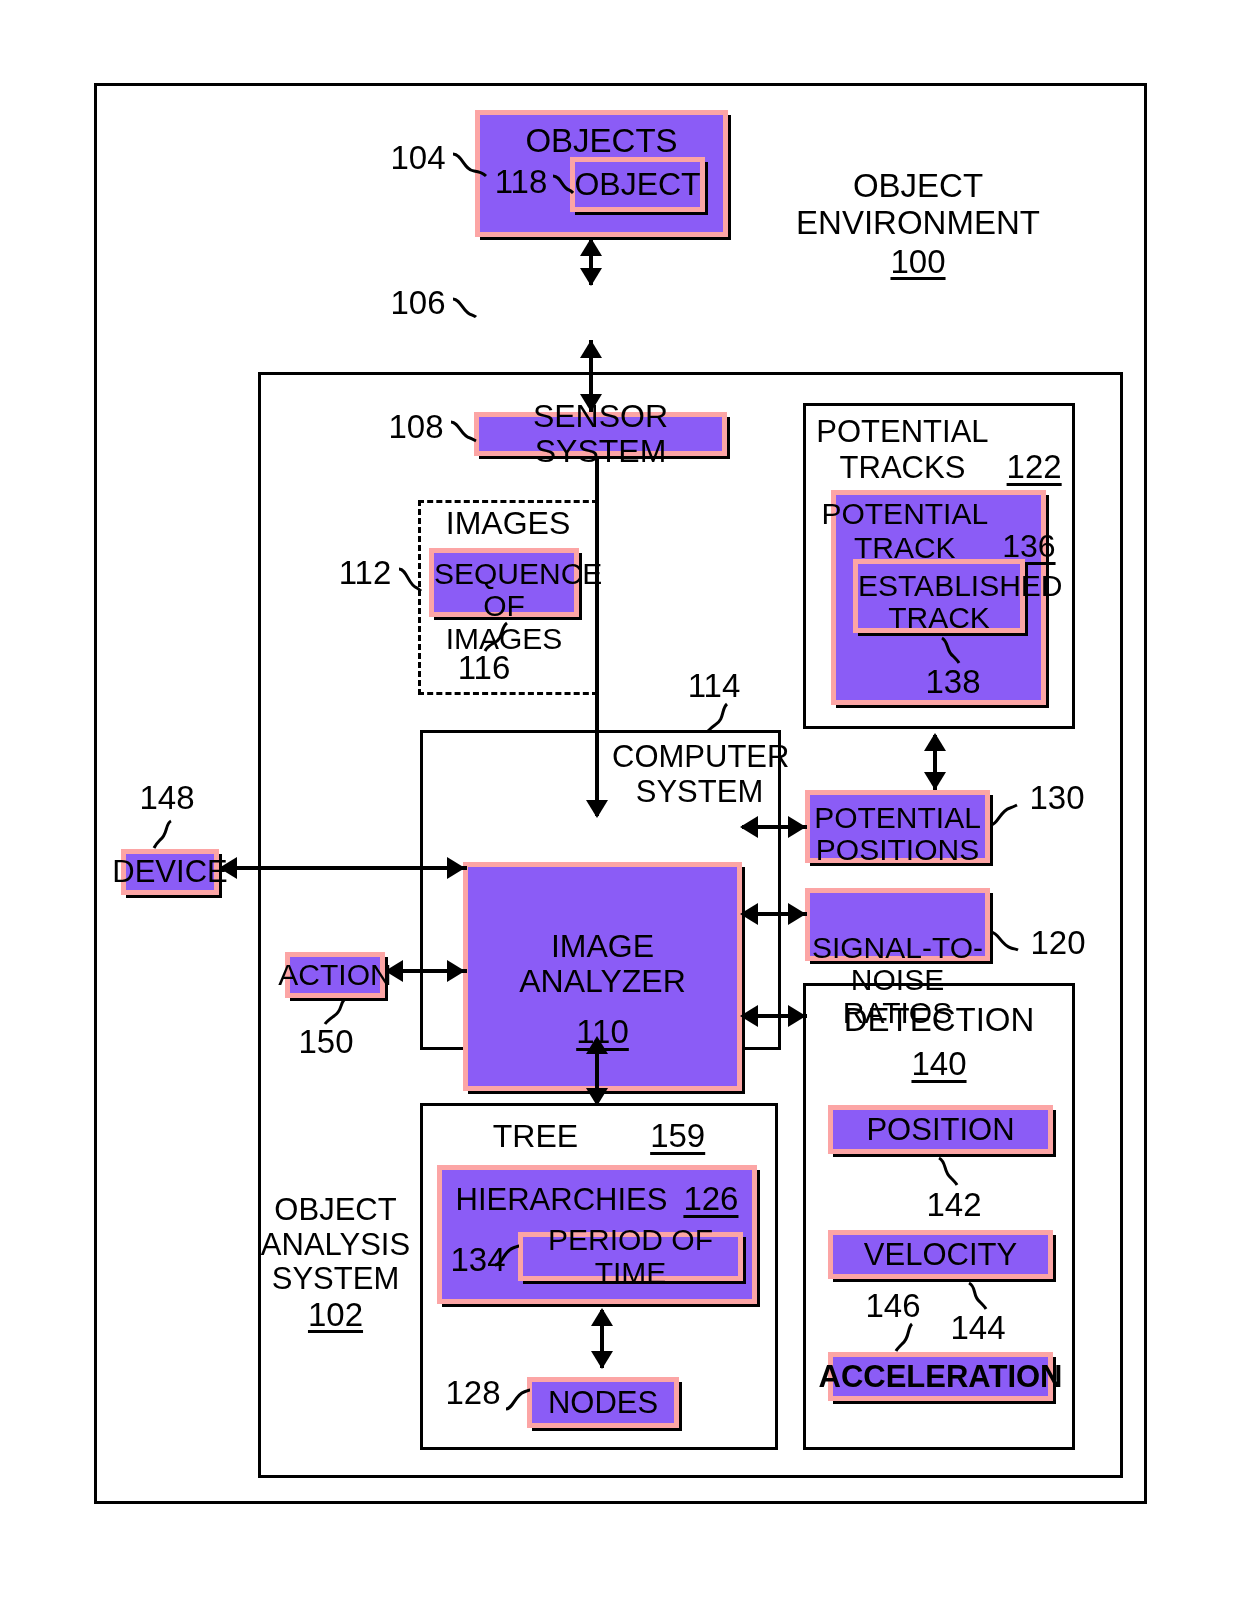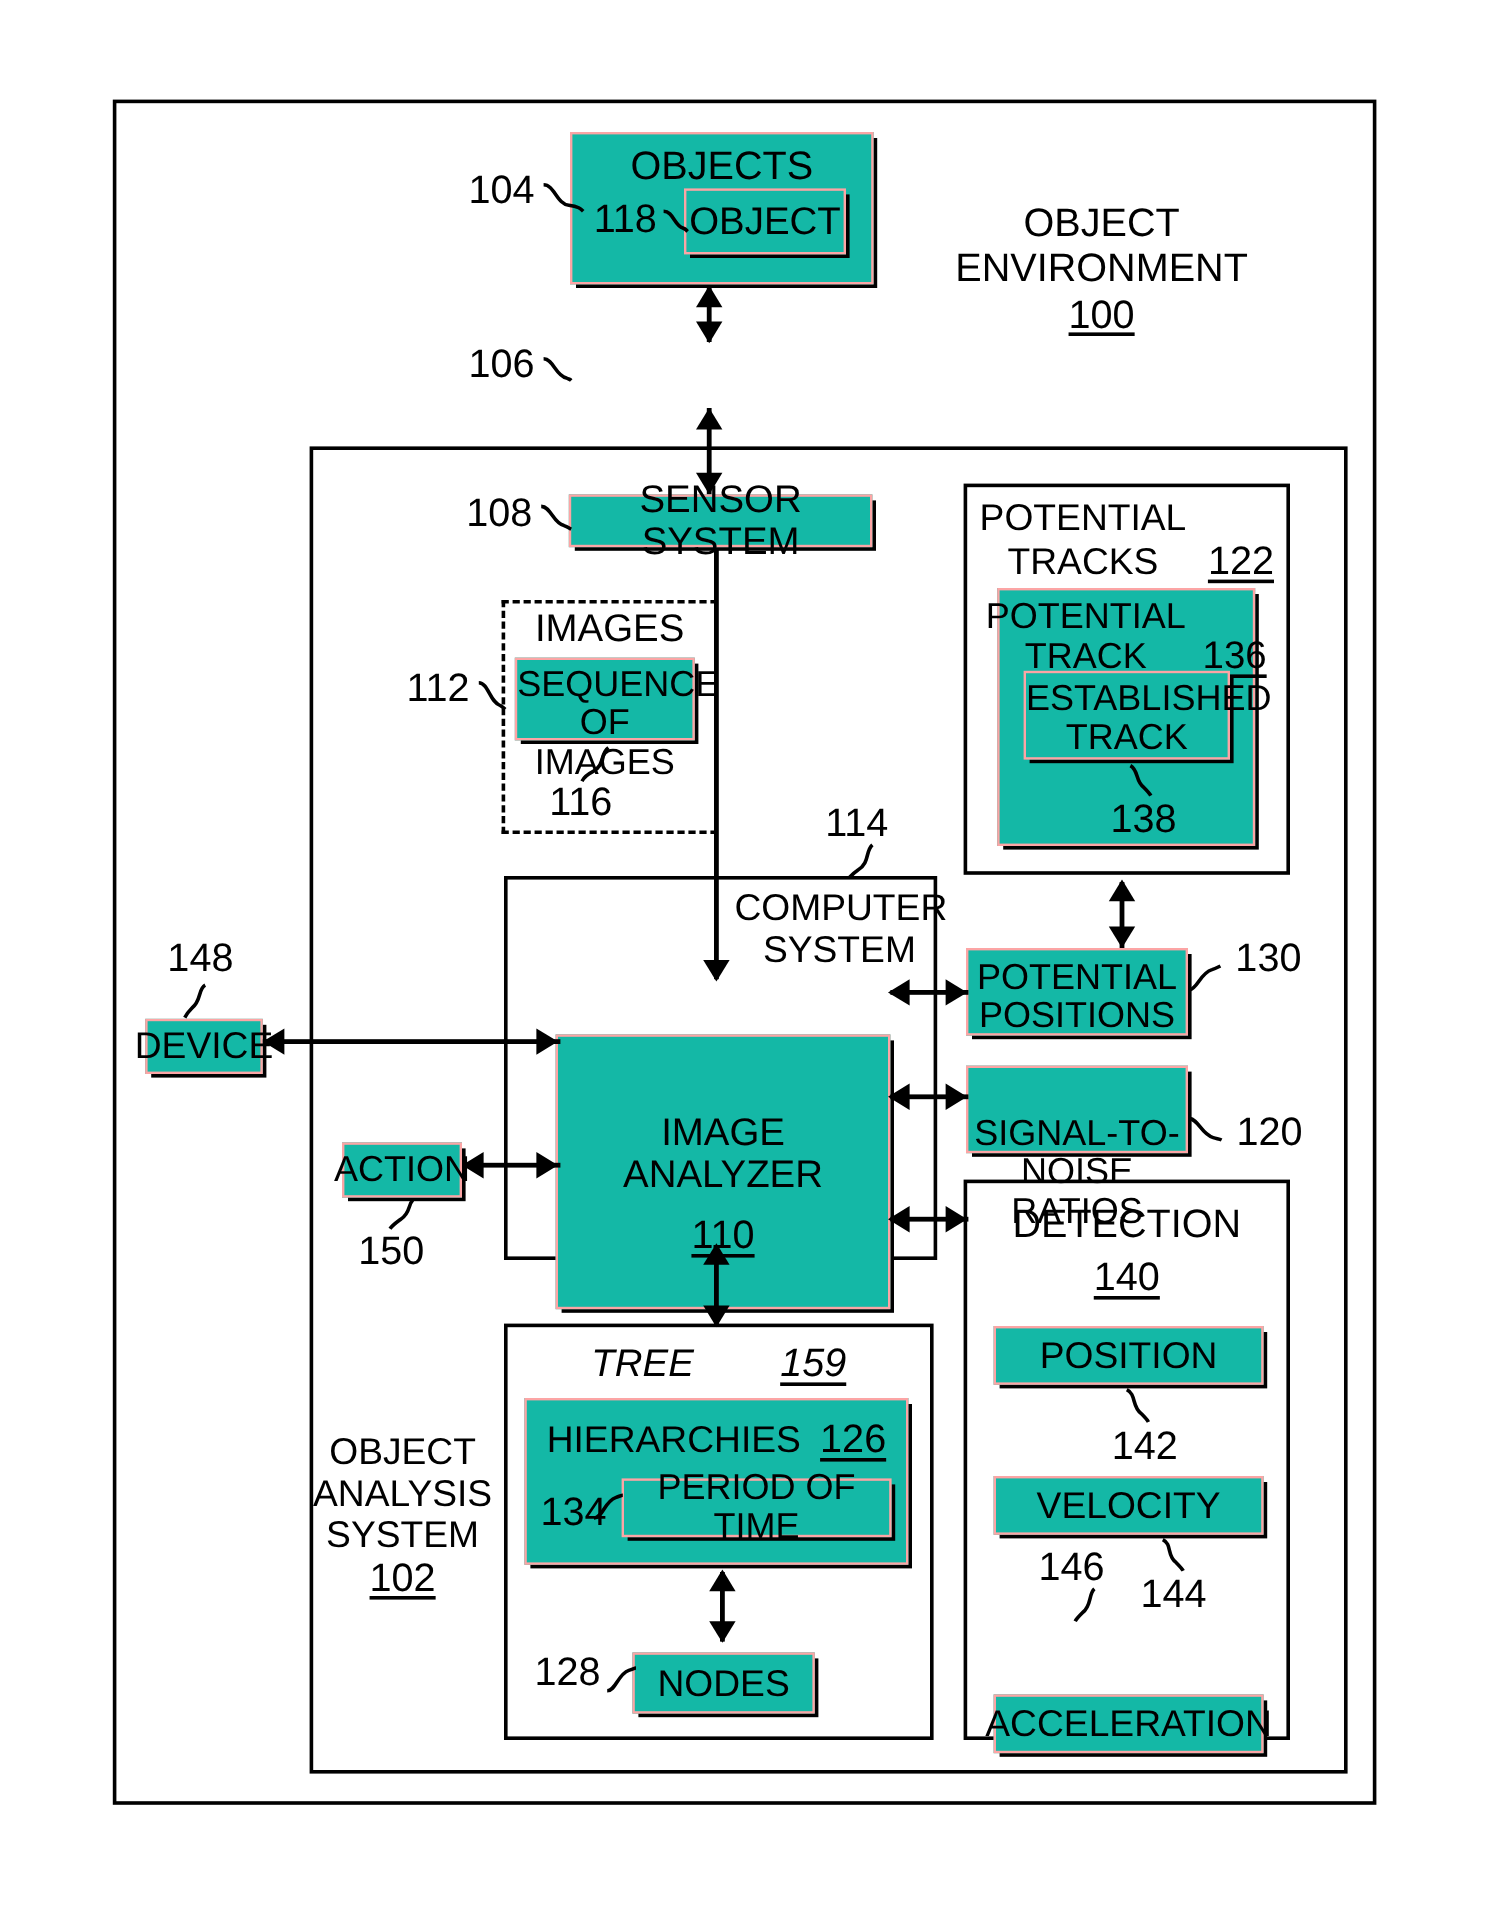--- a/index.html
+++ b/index.html
@@ -23,22 +23,22 @@
   .abs { position: absolute; box-sizing: border-box; }
 
   
   .frame {
     border: 3px solid #000;
     background: transparent;
   }
 
   
   .box {
-    border: 2px solid #fca5a5;
-    background: #14b8a6;
+    border: 5px solid #fca5a5;
+    background: #8b5cf6;
     display: flex;
     align-items: center;
     justify-content: center;
     text-align: center;
     line-height: 1.08;
     box-shadow: 4px 4px 0 -1px #000;
   }
 
   
   .dashed {
@@ -276,34 +276,34 @@
   </svg>
 
   <div class="abs box t31" style="left:828px; top:1230px; width:225px; height:49px;">
     <span>VELOCITY</span>
   </div>
   <div class="lbl ref" style="left:943px; top:1310px; width:70px;">144</div>
   <svg class="leader" style="left:968px; top:1282px; width:22px; height:28px;">
     <path d="M1,1 C9,5 4,14 12,20 C15,23 17,25 18,27"></path>
   </svg>
 
-  <div class="abs box t31" style="left:828px; top:1412px; width:225px; height:49px;">
+  <div class="abs box t31" style="left:828px; top:1352px; width:225px; height:49px;font-weight:bold;">
     <span>ACCELERATION</span>
   </div>
   <div class="lbl ref" style="left:858px; top:1288px; width:70px;">146</div>
   <svg class="leader" style="left:895px; top:1323px; width:22px; height:30px;">
     <path d="M17,1 C12,5 15,15 7,21 C4,24 2,26 1,28"></path>
   </svg>
 
   <div class="vline" style="left:595px; top:1050px; height:55px;"></div>
   <div class="arrowhead ah-up" style="left:586px; top:1036px;"></div>
   <div class="arrowhead ah-down" style="left:586px; top:1088px;"></div>
 
   <div class="abs frame" style="left:420px; top:1103px; width:358px; height:347px;"></div>
-  <div class="row-title" style="left:420px; top:1117px; width:358px; gap:72px;font-style:italic;">
+  <div class="row-title" style="left:420px; top:1117px; width:358px; gap:72px;">
     <span class="t32">TREE</span>
     <span class="t33 u">159</span>
   </div>
 
   <div class="abs box" style="left:437px; top:1165px; width:320px; height:139px; display:block;"></div>
   <div class="row-title" style="left:437px; top:1180px; width:320px; gap:16px;">
     <span class="t31">HIERARCHIES</span>
     <span class="t33 u">126</span>
   </div>
 

